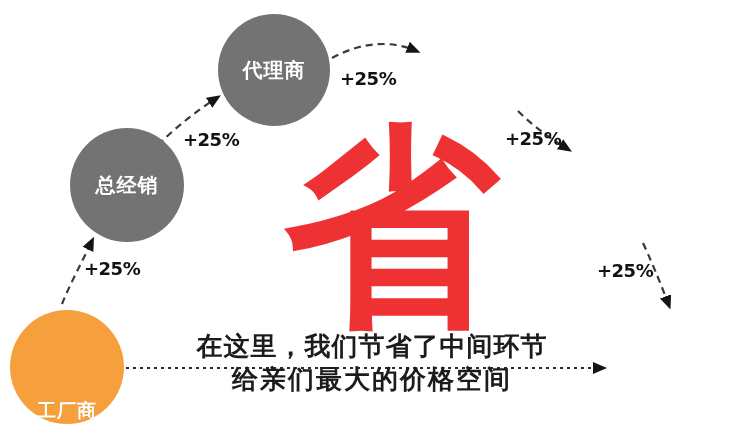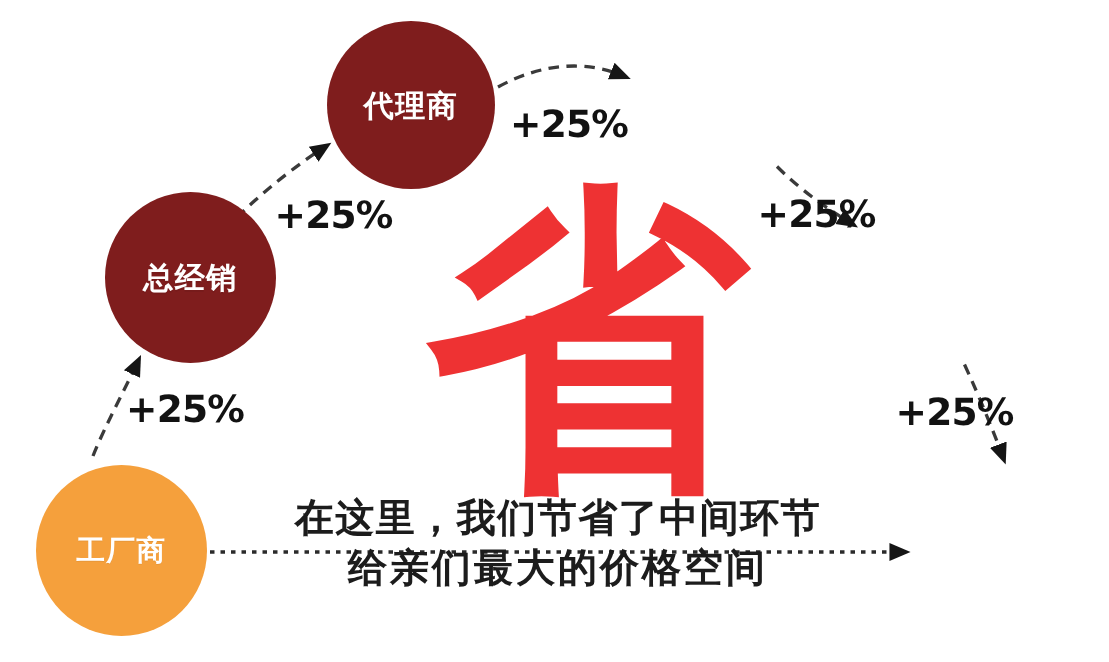--- a/index.html
+++ b/index.html
@@ -16,36 +16,36 @@
     font-family: "DejaVu Sans", "Liberation Sans", sans-serif;
   }
   .node {
     position: absolute;
     border-radius: 50%;
     display: flex;
     align-items: center;
     justify-content: center;
     box-sizing: border-box;
   }
-  .node-gray { background: #7f1d1d; }
+  .node-gray { background: #737373; }
   .node-orange { background: #f5a03c; }
   .node-label {
     color: #ffffff;
     font-weight: 700;
     letter-spacing: 1px;
     white-space: nowrap;
     text-shadow: 0 1px 0 rgba(0,0,0,0.06);
   }
   .node-gray .node-label { font-size: 20px; }
   .node-orange .node-label { font-size: 19px; }
 
   .pct-label {
     position: absolute;
     font-weight: 700;
-    font-size: 25px;
+    font-size: 18px;
     color: #121212;
     white-space: nowrap;
     letter-spacing: -0.5px;
   }
 
   #edges-layer {
     position: absolute;
     left: 0;
     top: 0;
     width: 739px;
@@ -103,21 +103,21 @@
 
     <path d="M 518,111 C 535,128 553,140 566,148" fill="none" stroke="#3a3a3a" stroke-width="2.2" stroke-dasharray="7,5" marker-end="url(#arrowhead)"></path>
 
     <path d="M 643,243 C 654,267 662,287 668,303" fill="none" stroke="#3a3a3a" stroke-width="2.2" stroke-dasharray="7,5" marker-end="url(#arrowhead)"></path>
 
     <path d="M 126,368 L 600,368" fill="none" stroke="#2a2a2a" stroke-width="2.2" stroke-dasharray="3,4" marker-end="url(#arrowhead)"></path>
   </svg>
 
   <div class="savings-char">省</div>
 
-  <div class="node node-orange" style="left:24px; top:310px; width:114px; height:114px;">
+  <div class="node node-orange" style="left:10px; top:310px; width:114px; height:114px;align-items:flex-end;">
     <span class="node-label">工厂商</span>
   </div>
 
   <div class="node node-gray" style="left:70px; top:128px; width:114px; height:114px;">
     <span class="node-label">总经销</span>
   </div>
 
   <div class="node node-gray" style="left:218px; top:14px; width:112px; height:112px;">
     <span class="node-label">代理商</span>
   </div>

